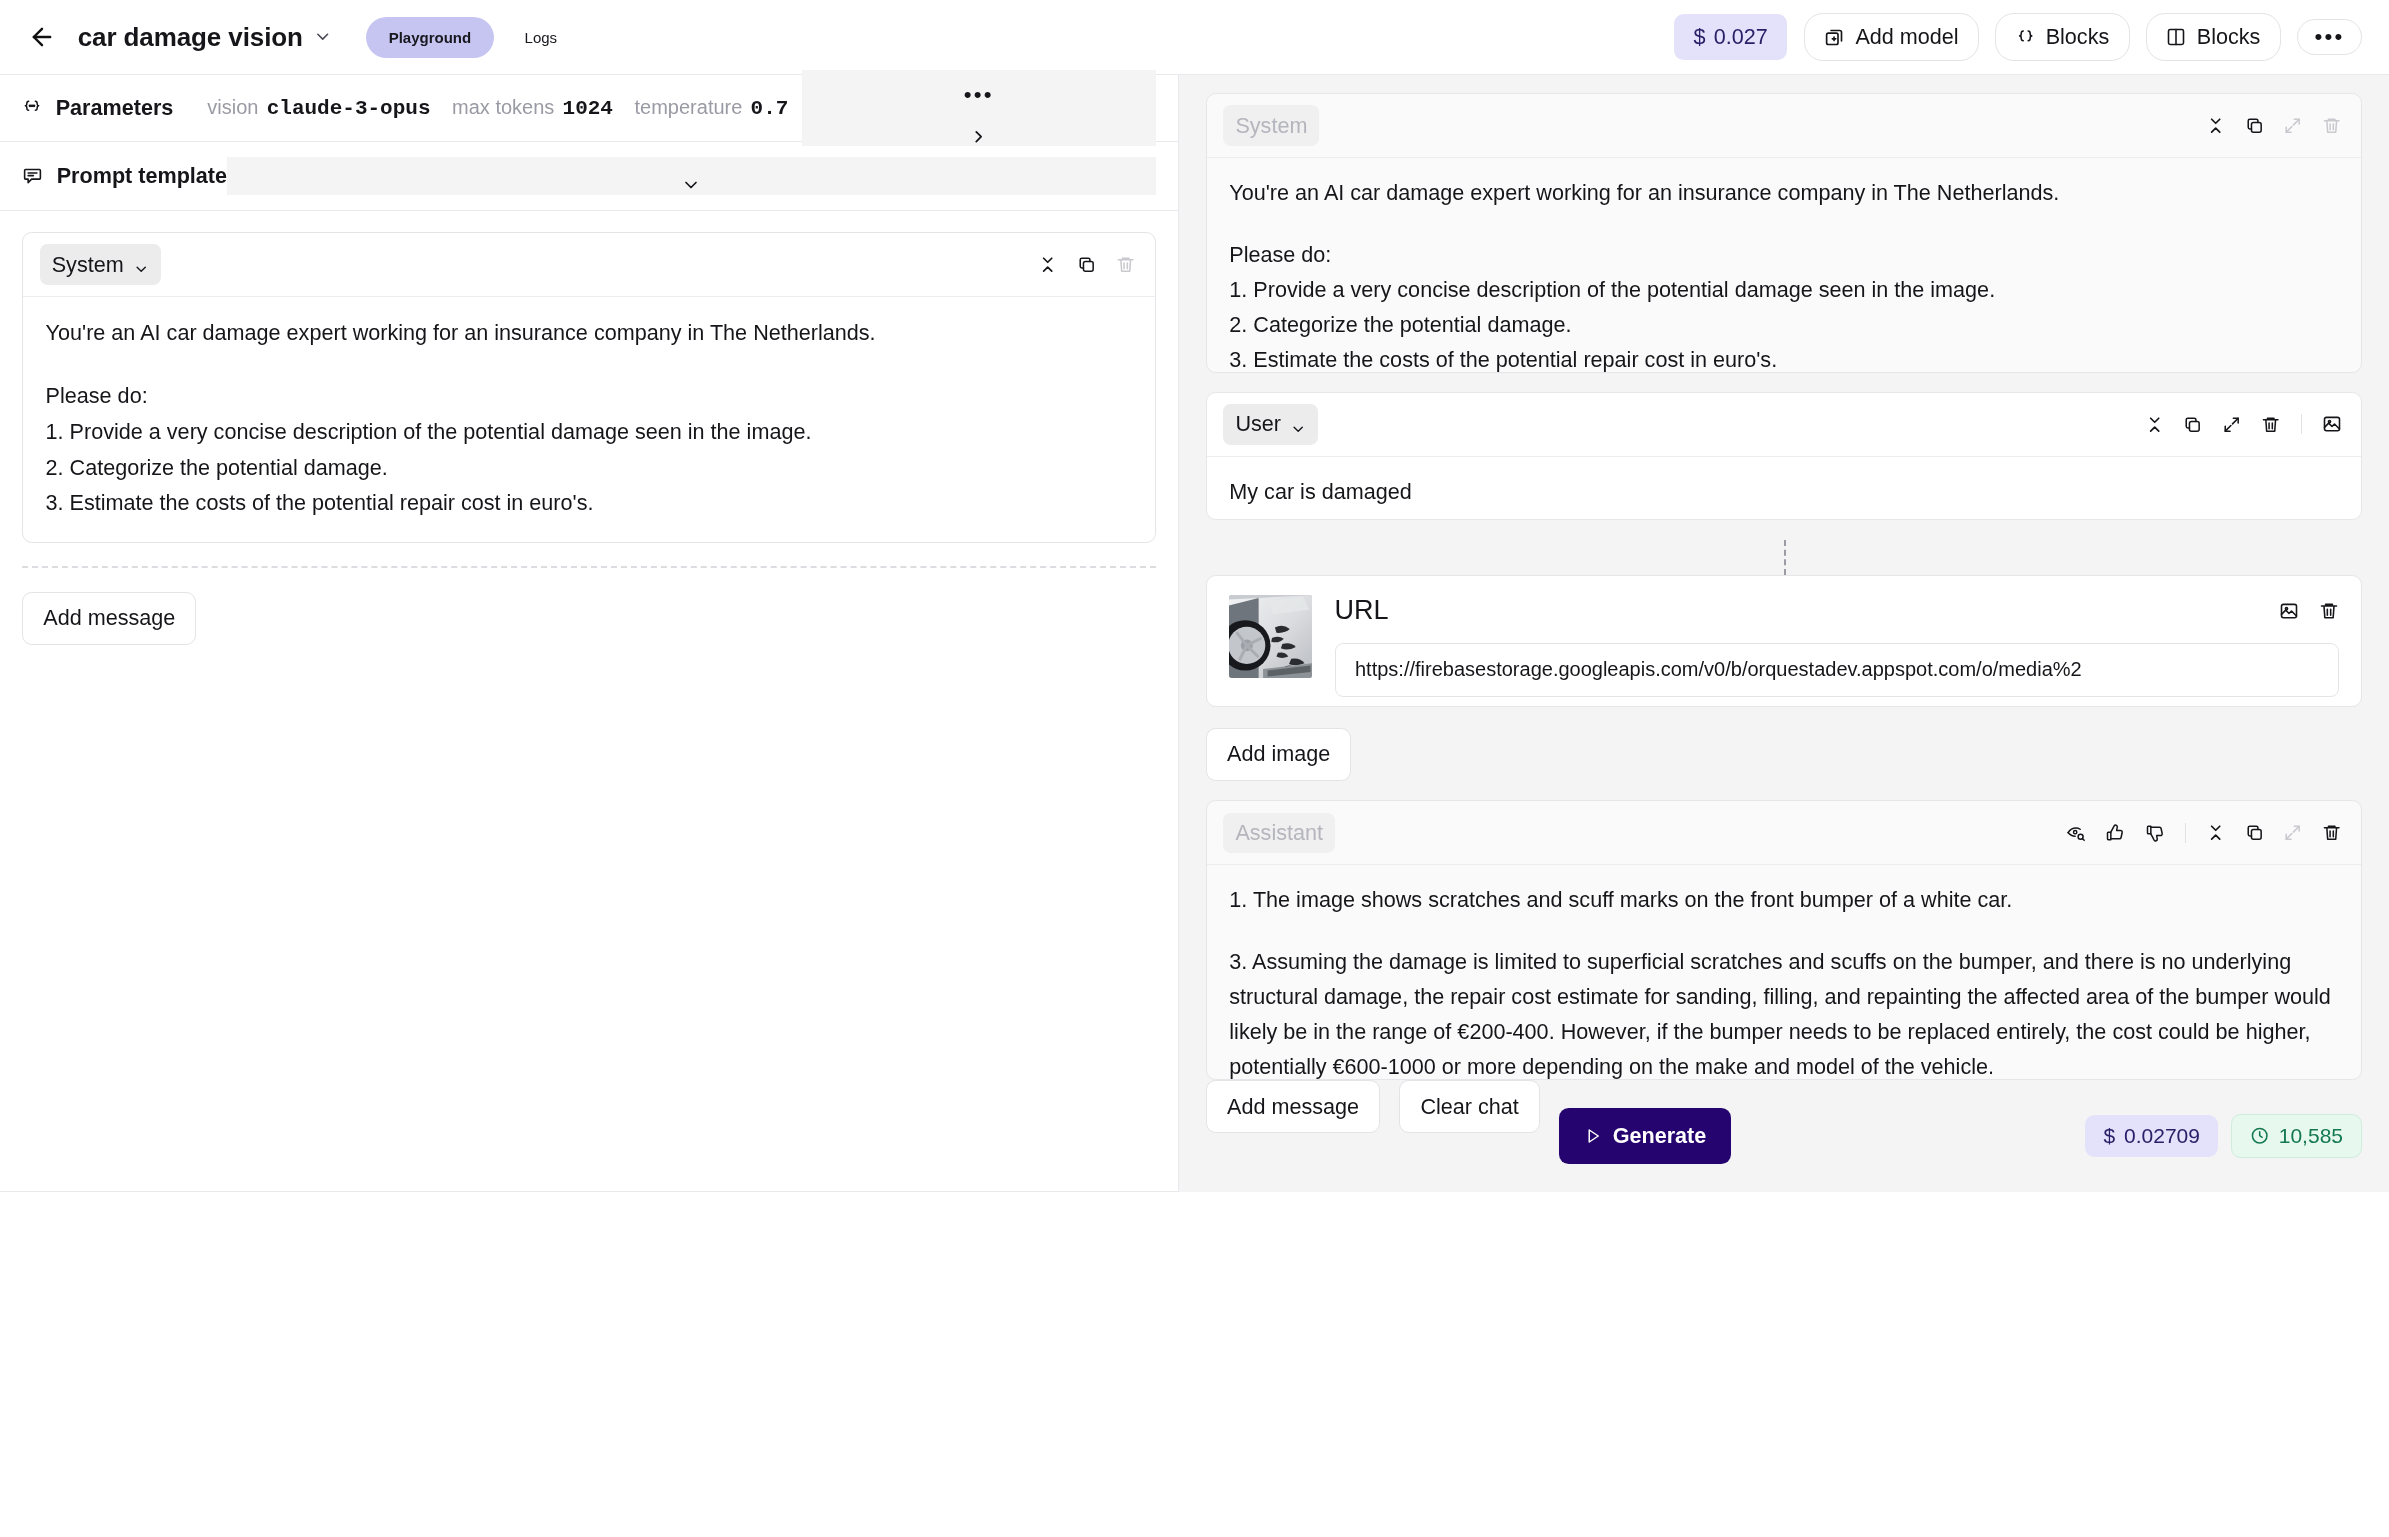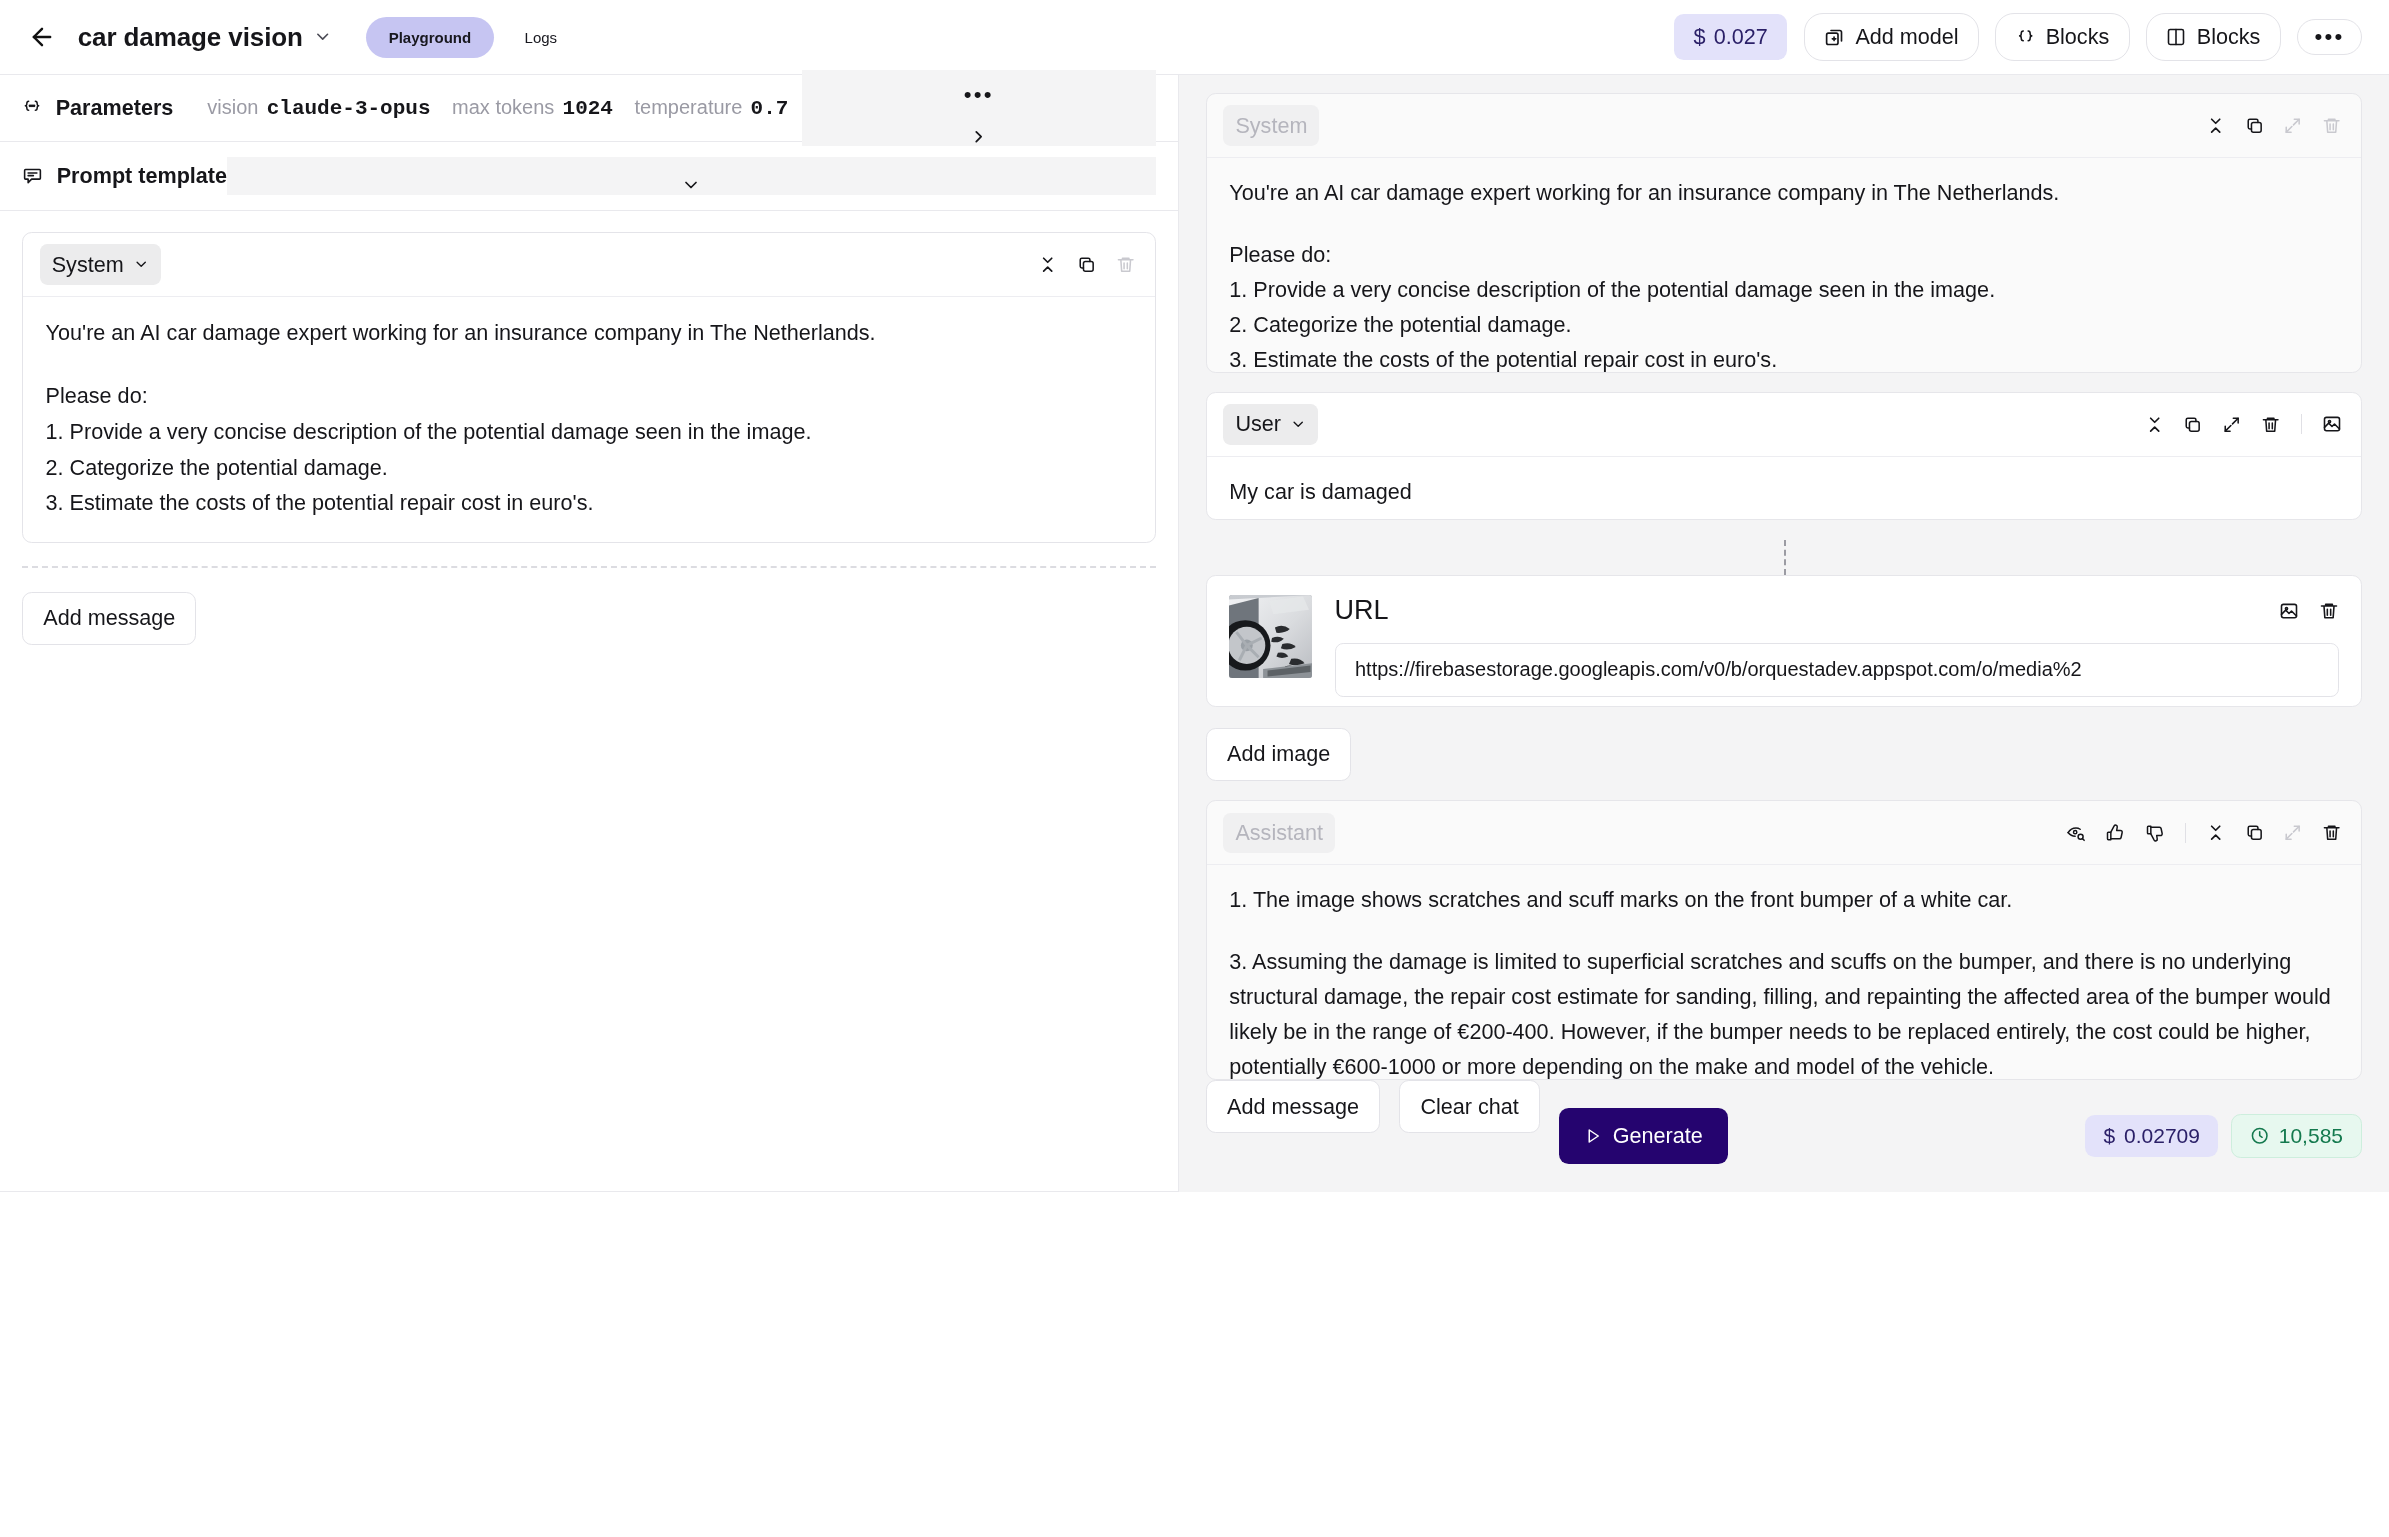--- a/index.html
+++ b/index.html
@@ -80,21 +80,21 @@
 
   .msg-card {
     border: 1.5px solid #e4e4e9; border-radius: 9.7px; background: #fff; overflow: hidden;
   }
   .msg-head {
     height: 64px; display: flex; align-items: center; padding: 0 19.4px 0 16.4px;
     border-bottom: 1.5px solid #ededf1;
   }
   .role-chip {
     background: #ececed; border-radius: 7.4px; font-size: 21.6px; padding: 7.4px 12px;
-    display: flex; align-items: center; gap: 9px; cursor: pointer; color: #16161a;
+    display: flex; align-items: flex-end; gap: 9px; cursor: pointer; color: #16161a;
   }
   .role-chip.muted { color: #b5b5bd; background: #f0f0f1; }
   .head-icons { margin-left: auto; display: flex; align-items: center; gap: 19.4px; }
   .ic { display: inline-flex; align-items: center; justify-content: center; cursor: pointer; color: #16161a; }
   .ic.dim { color: #c9c9cf; }
   .ic.sep { border-left: 1.5px solid #e0e0e5; padding-left: 19.4px; margin-left: 1.5px; }
   .msg-body { padding: 18px 22.3px 21px 22.3px; font-size: 21.6px; line-height: 1.66; }
   .msg-body p { margin: 0; }
   .msg-body p.gap { margin-top: 27px; }
 
@@ -145,21 +145,21 @@
   }
 
   .add-image-wrap { margin-top: 1.5px; }
 
   .bottom-bar {
     height: 112px; flex: 0 0 112px; display: flex; align-items: center; gap: 19.4px;
     padding: 0 0 0 0;
   }
   .btn-primary {
     background: #25046f; color: #fff; border: none; border-radius: 9.7px;
-    font-size: 21.6px; font-weight: 400; padding: 15px 25px; cursor: pointer;
+    font-size: 21.6px; font-weight: 700; padding: 15px 25px; cursor: pointer;
     display: flex; align-items: center; gap: 10.4px;
   }
   .bottom-right { margin-left: auto; display: flex; align-items: center; gap: 13.4px; }
   .pill {
     border-radius: 9.7px; font-size: 21px; padding: 9px 18px;
     display: flex; align-items: center; gap: 9px;
   }
   .pill.cost { background: #e3e2fa; color: #2b2068; }
   .pill.tokens { background: #e7f8ef; color: #14794e; border: 1.5px solid #cdeedd; }
 

